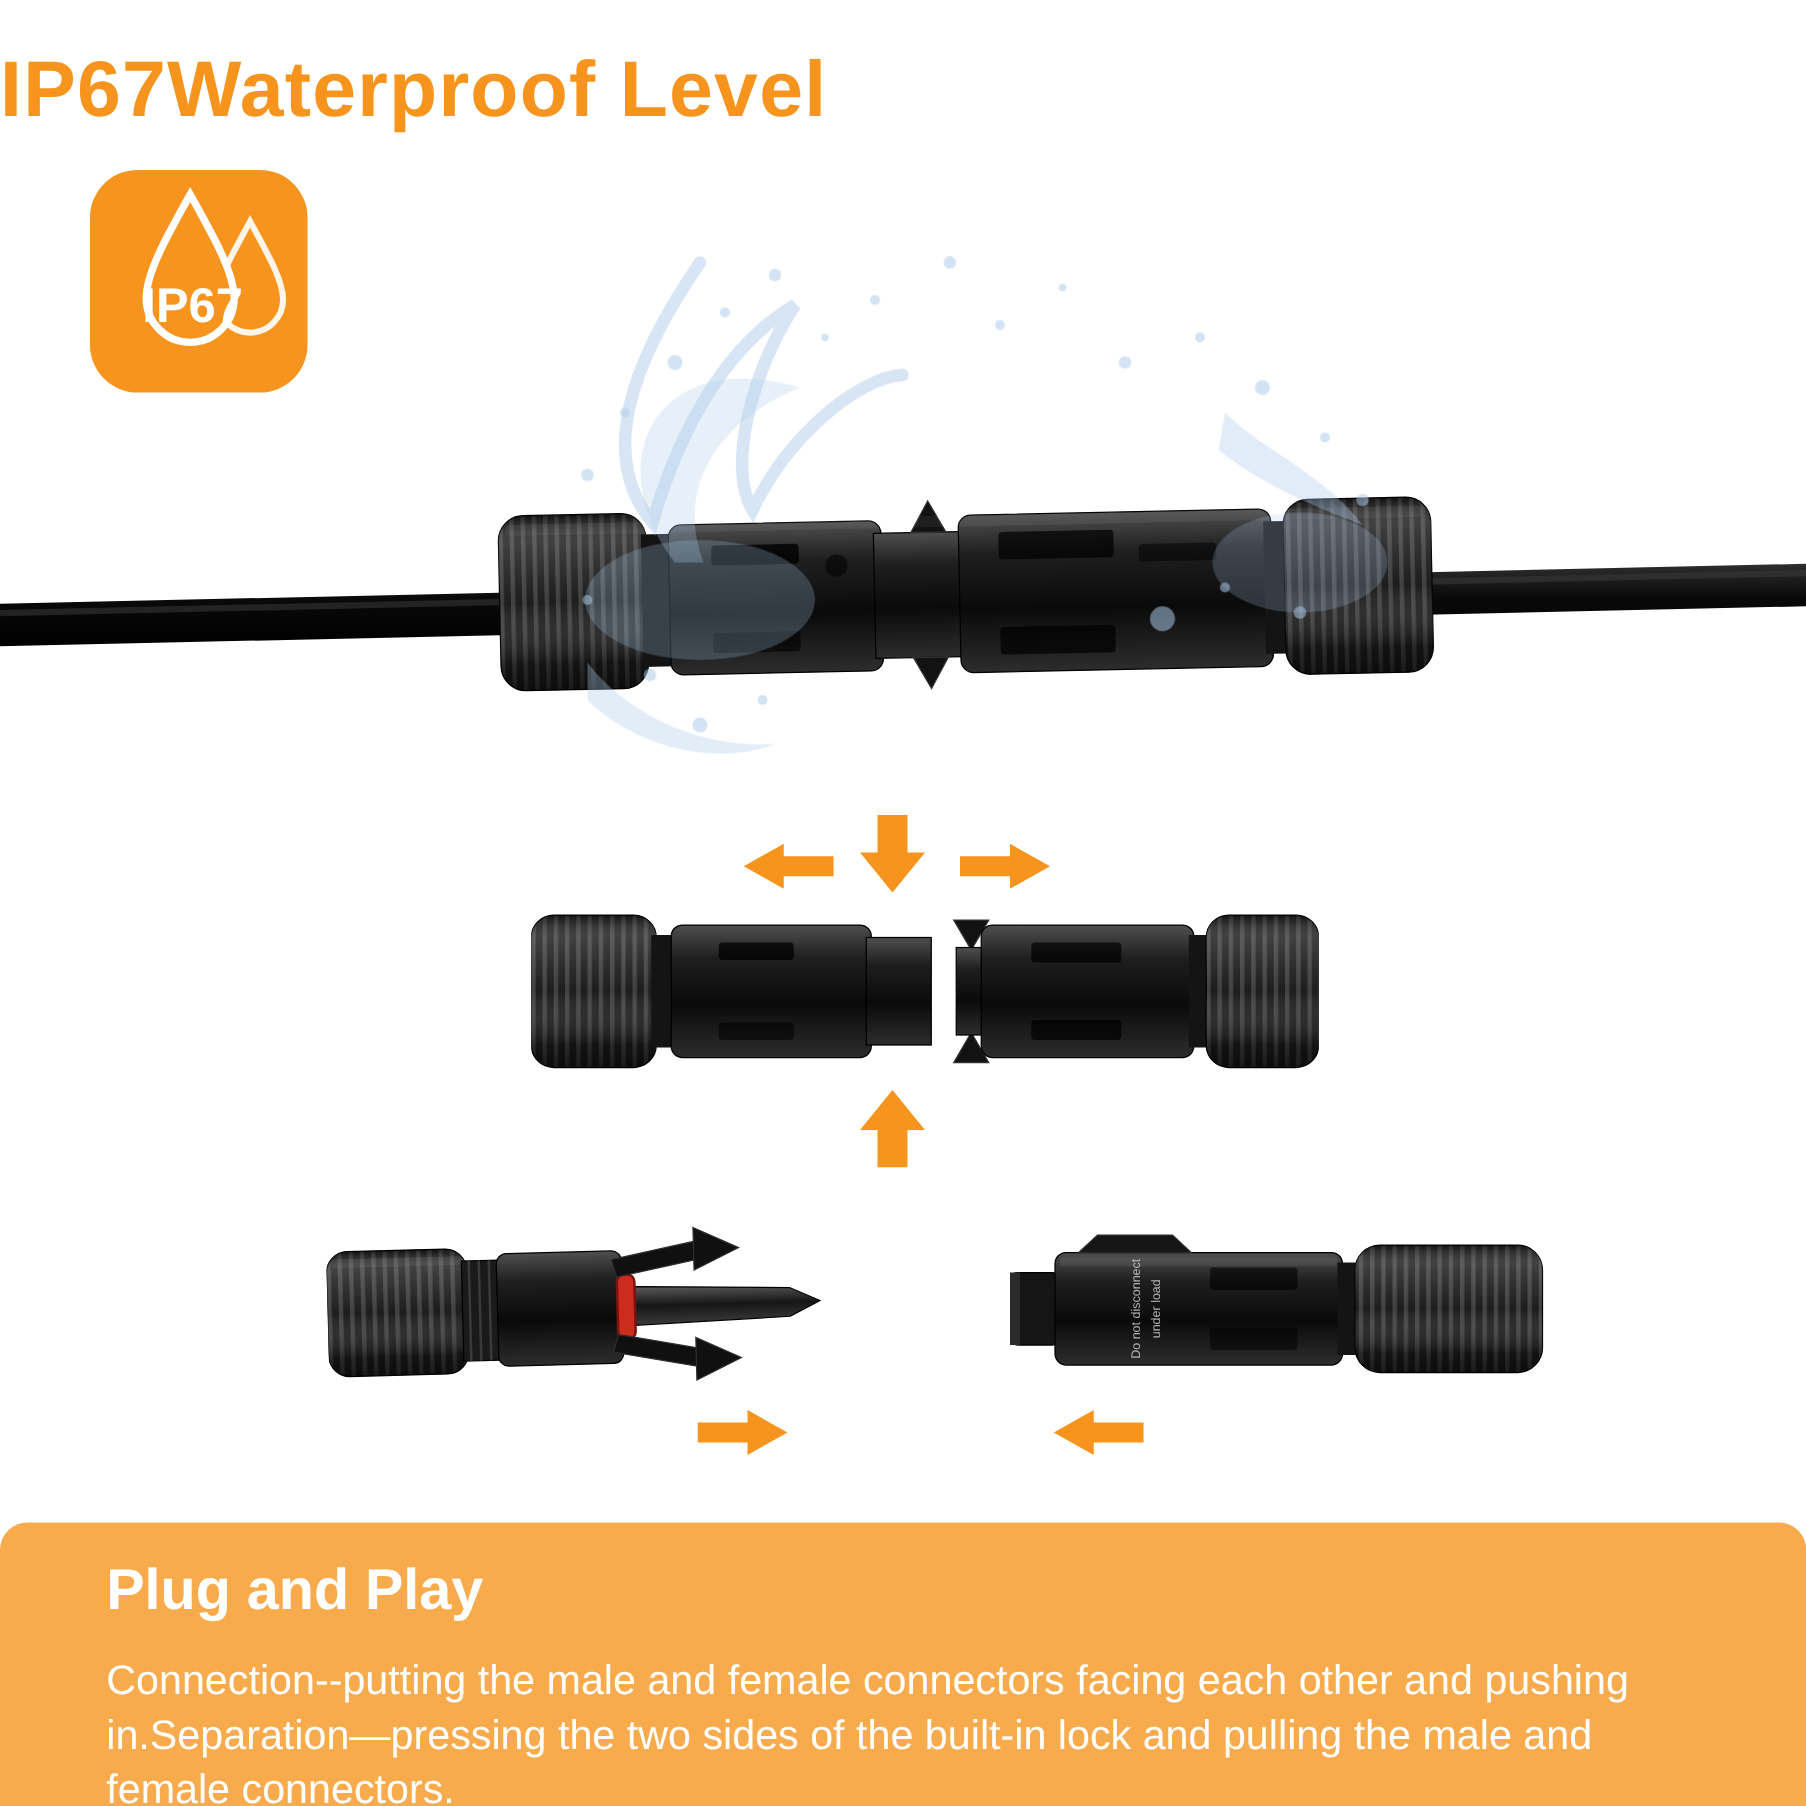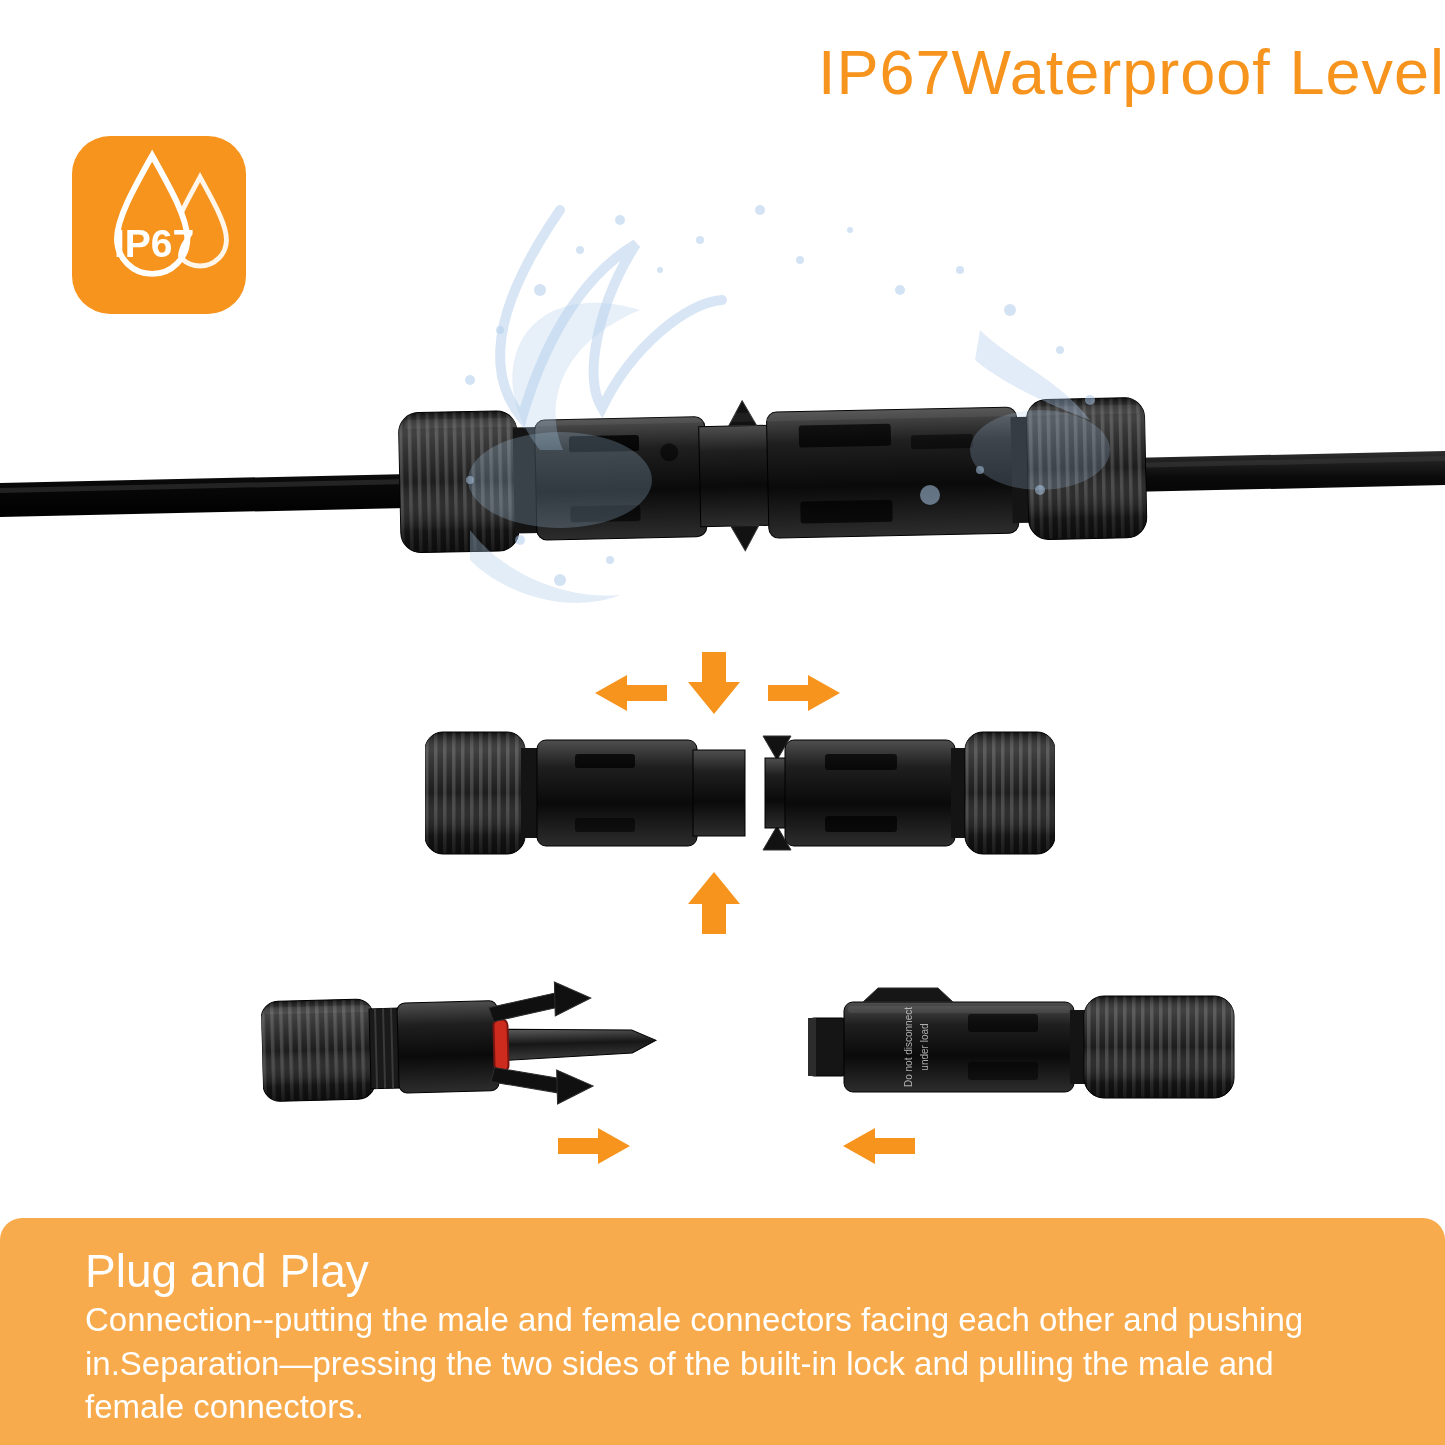--- a/index.html
+++ b/index.html
@@ -8,21 +8,21 @@
     --oring:#CE2B1F;
     --splash:#AECBEA;
   }
   *{margin:0;padding:0;box-sizing:border-box;}
   html,body{width:1445px;height:1445px;}
   body{font-family:"Liberation Sans",sans-serif;background:#ffffff;position:relative;overflow:hidden;}
   .canvas{position:absolute;inset:0;width:1445px;height:1445px;background:#fff;}
 
   .title{
     position:absolute;top:36px;left:0;width:100%;
-    text-align:right;font-size:63px;font-weight:normal;
+    text-align:left;font-size:63px;font-weight:bold;
     color:var(--accent);letter-spacing:1px;
   }
 
   .badge{
     position:absolute;left:72px;top:136px;width:174px;height:178px;
     background:var(--accent);border-radius:38px;overflow:hidden;
   }
   .badge svg{display:block;width:100%;height:100%;}
   .badge text{fill:#ffffff;font-family:"Liberation Sans",sans-serif;font-weight:bold;font-size:40px;}
 
@@ -39,21 +39,21 @@
   .splash{opacity:.9;}
   .splash *{pointer-events:none;}
   .marking{fill:#c9c9c9;font-size:10px;font-family:"Liberation Sans",sans-serif;opacity:.85;}
 
   .banner{
     position:absolute;left:0;top:1218px;width:1445px;height:227px;
     background:var(--banner);
     border-top-left-radius:22px;border-top-right-radius:22px;
     padding:26px 80px 0 85px;color:#ffffff;
   }
-  .banner h2{font-size:46px;font-weight:normal;}
+  .banner h2{font-size:46px;font-weight:bold;margin-bottom:24px;}
   .banner p{font-size:33px;line-height:1.32;max-width:1290px;}
 </style>
 </head>
 <body>
 
 <svg width="0" height="0" style="position:absolute" aria-hidden="true">
   <defs>
     <linearGradient id="gBody" x1="0" y1="0" x2="0" y2="1">
       <stop offset="0" stop-color="#4f4f4f"></stop>
       <stop offset="0.25" stop-color="#1f1f1f"></stop>

